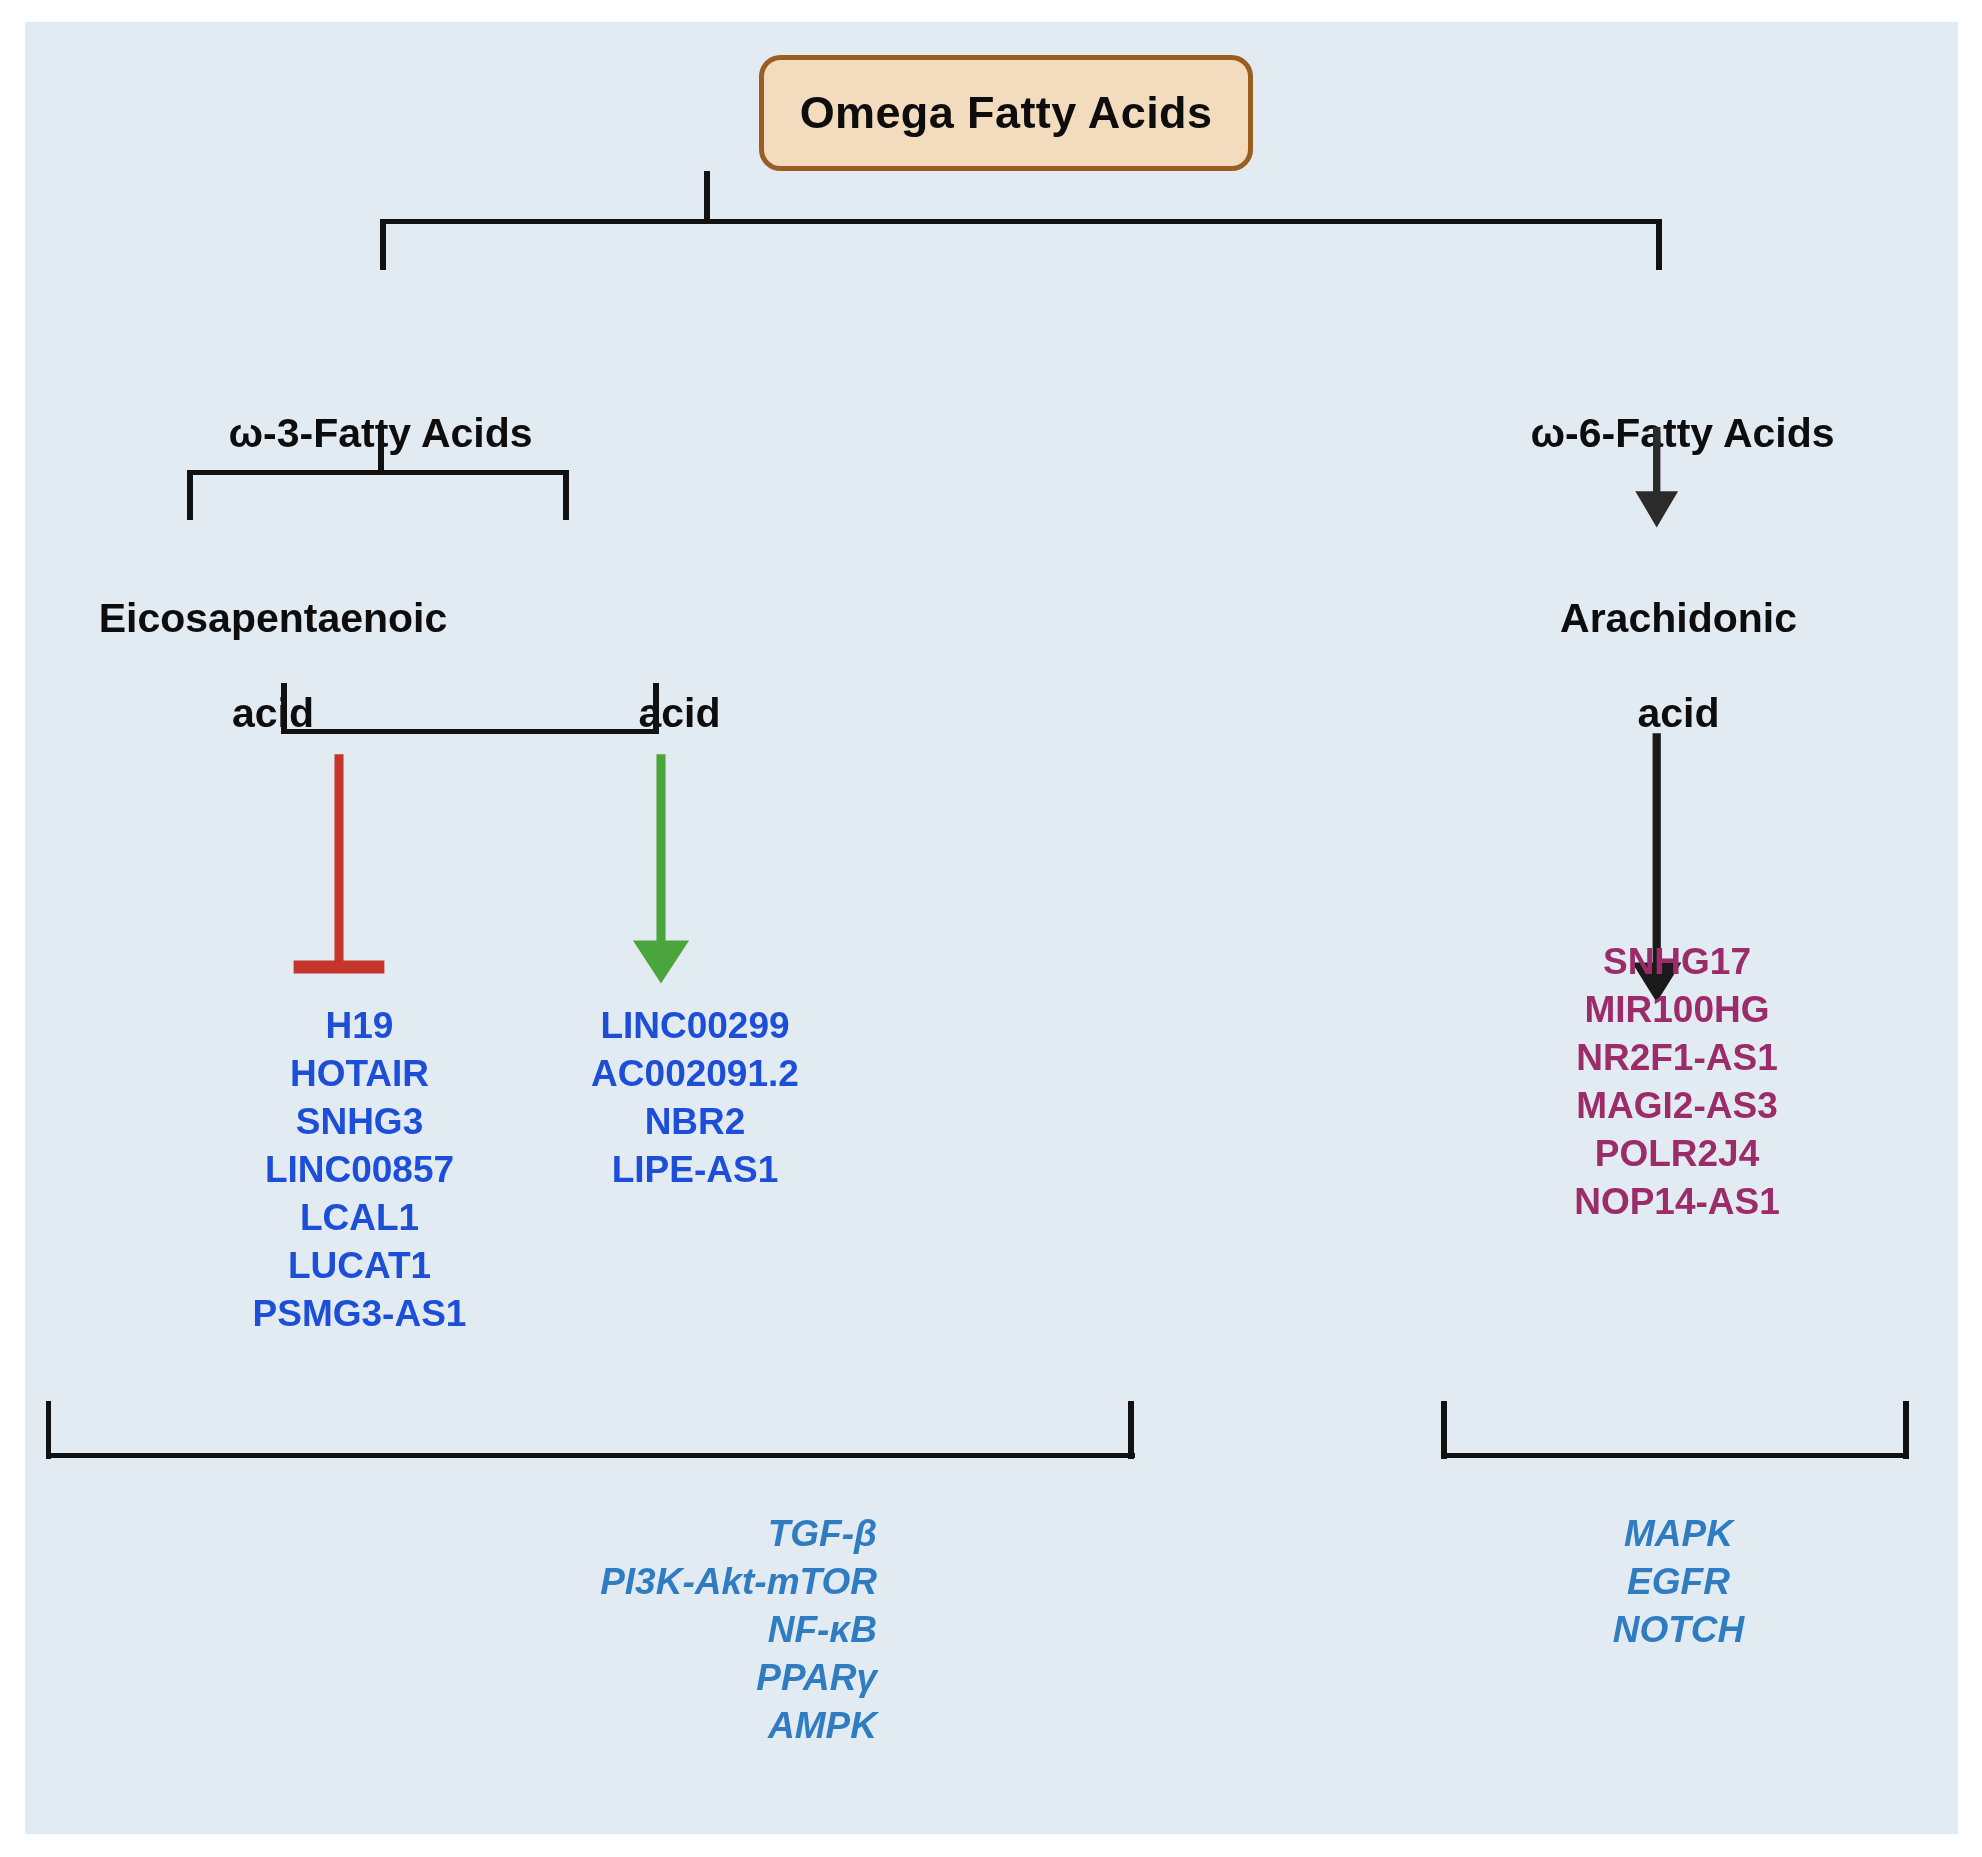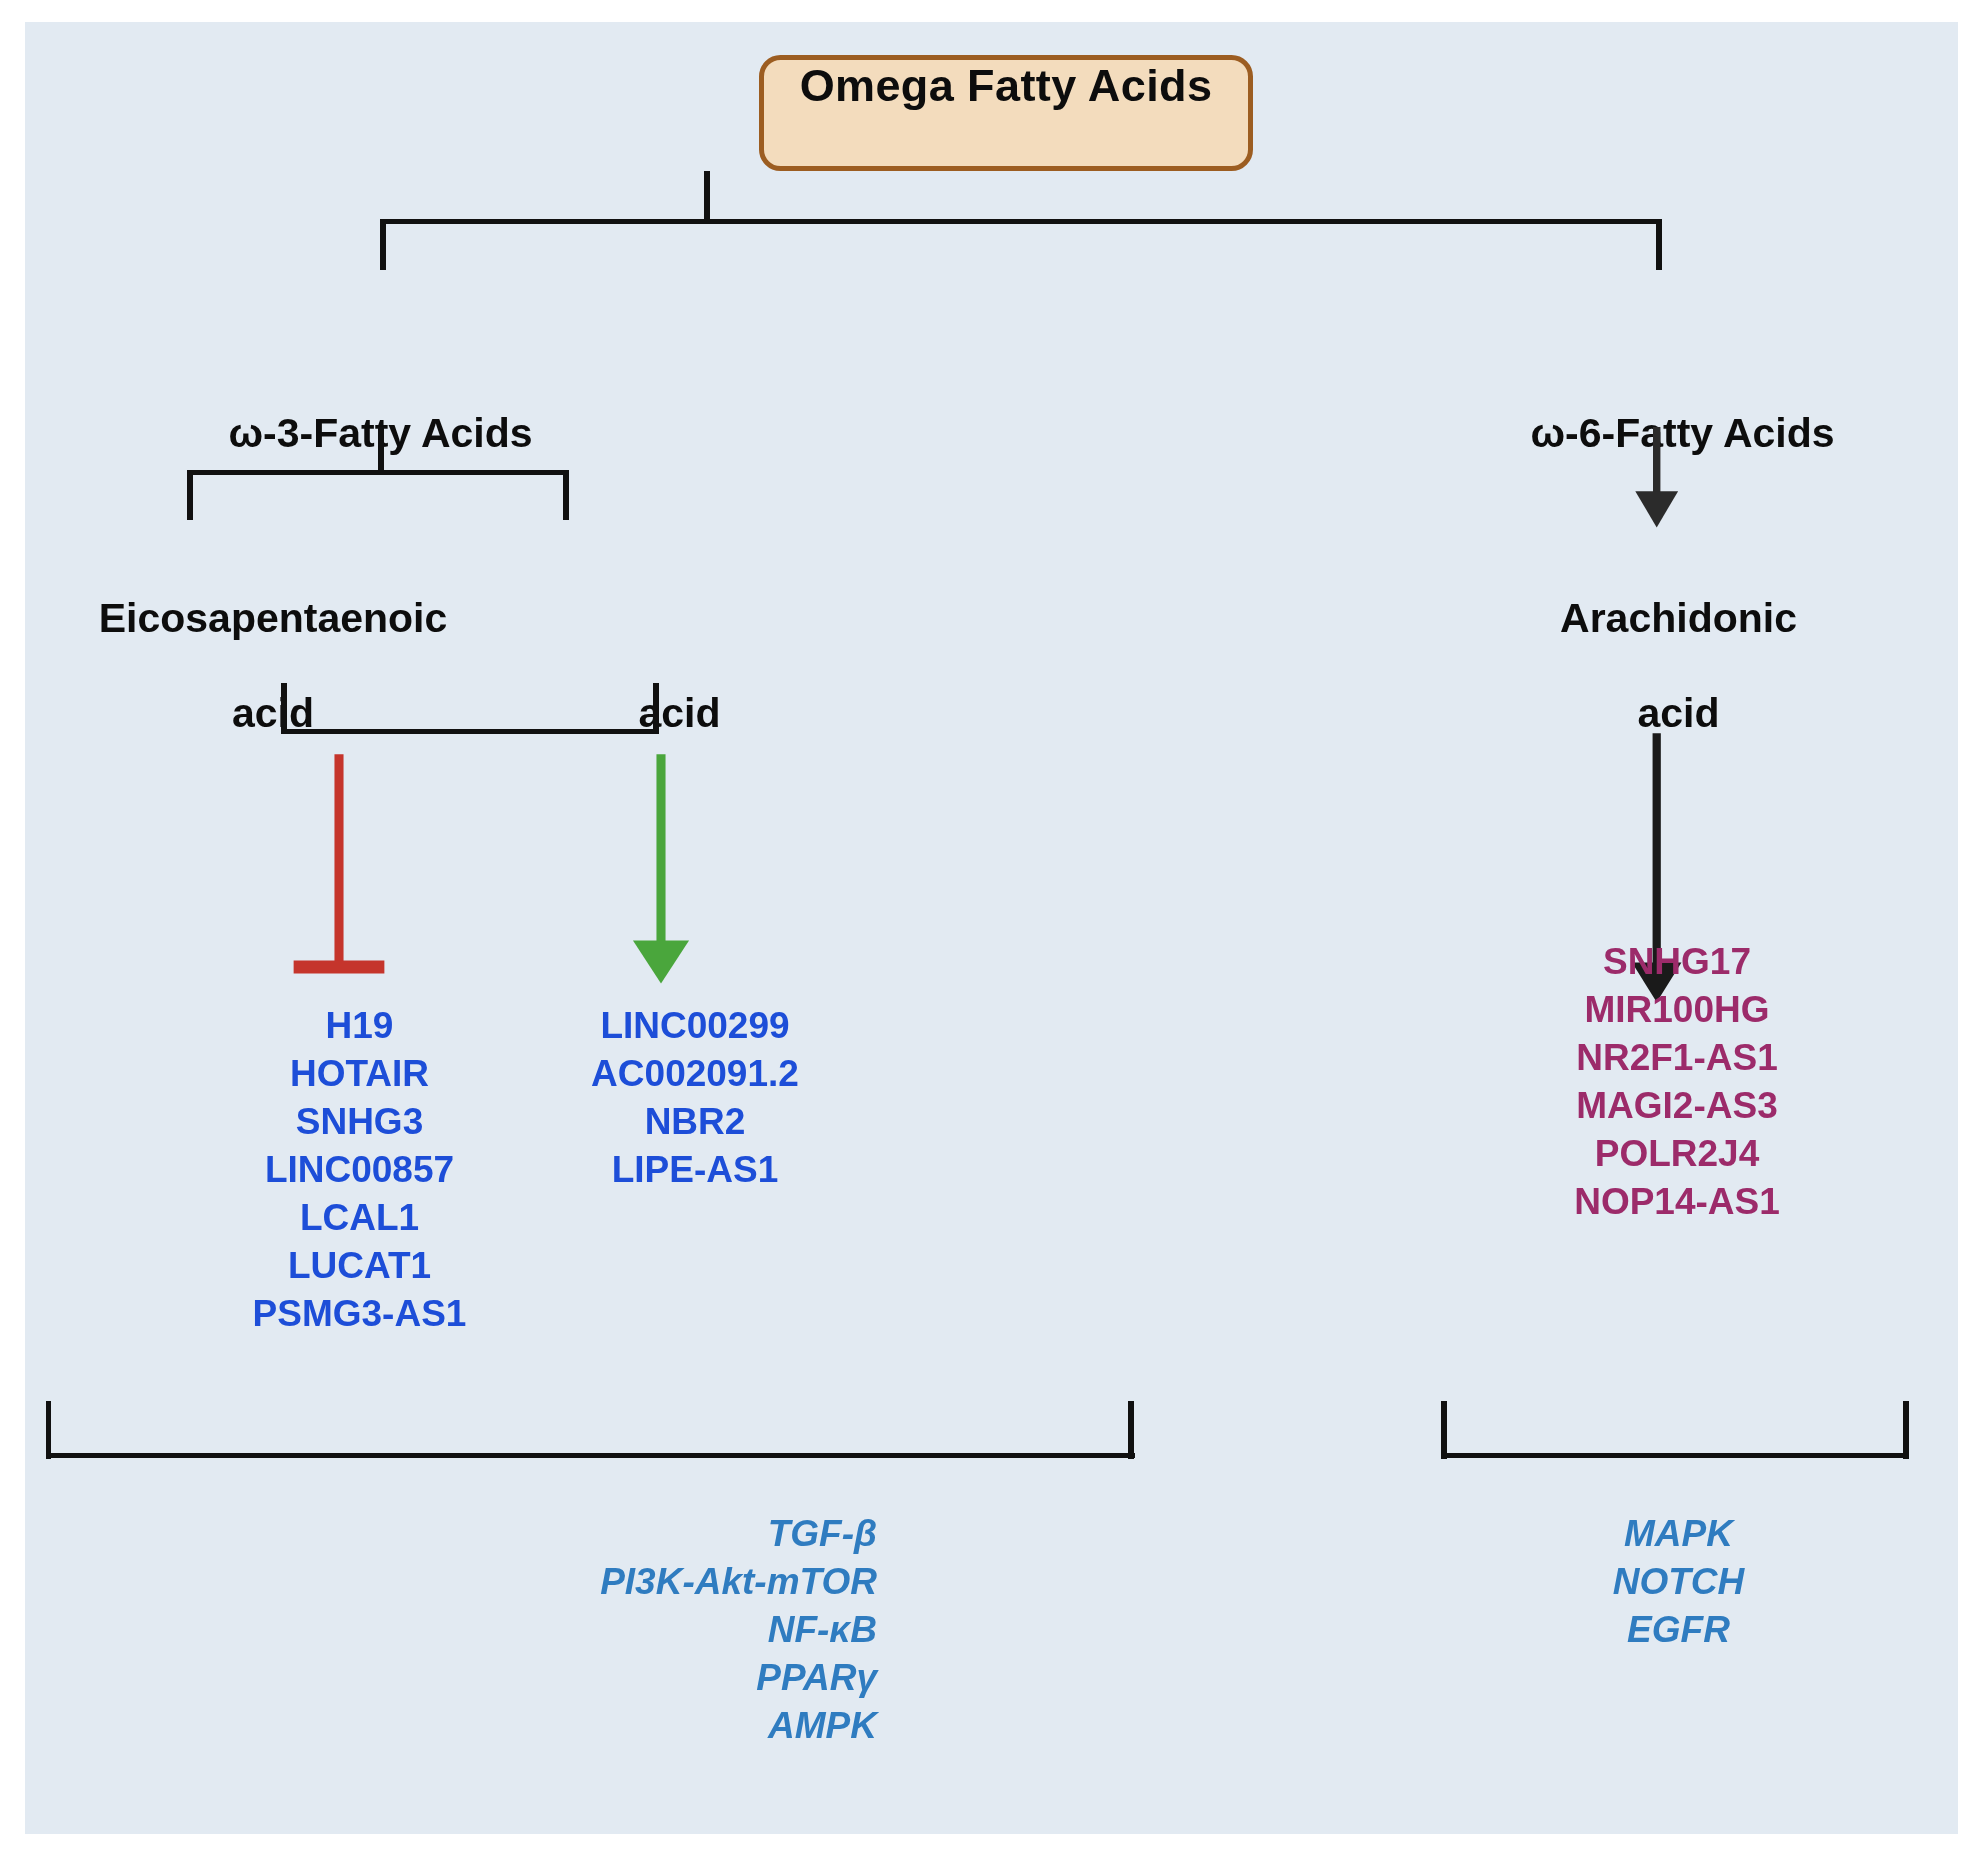--- a/index.html
+++ b/index.html
@@ -27,21 +27,21 @@
   #omega-box {
     left: 734px;
     top: 33px;
     width: 494px;
     height: 116px;
     background: #f3dcbd;
     border: 5.8px solid #9c5d21;
     border-radius: 21.5px;
     box-sizing: border-box;
     display: flex;
-    align-items: flex-start;
+    align-items: center;
     justify-content: center;
   }
   #omega-box .lbl {
     font-size: 45px;
     font-weight: bold;
     color: #0d0d0d;
     letter-spacing: 0.4px;
     white-space: nowrap;
   }
 
@@ -187,18 +187,18 @@
   <div class="abs pathway-list" style="left:273px; top:1488px; width:579px;text-align:right;">
     <div>TGF-β</div>
     <div>PI3K-Akt-mTOR</div>
     <div>NF-κB</div>
     <div>PPARγ</div>
     <div>AMPK</div>
   </div>
 
   <div class="abs pathway-list" style="left:1455px; top:1488px; width:397px;">
     <div>MAPK</div>
+    <div>EGFR</div>
     <div>NOTCH</div>
-    <div>EGFR</div>
   </div>
 
 </div>
 
 
 </body></html>

